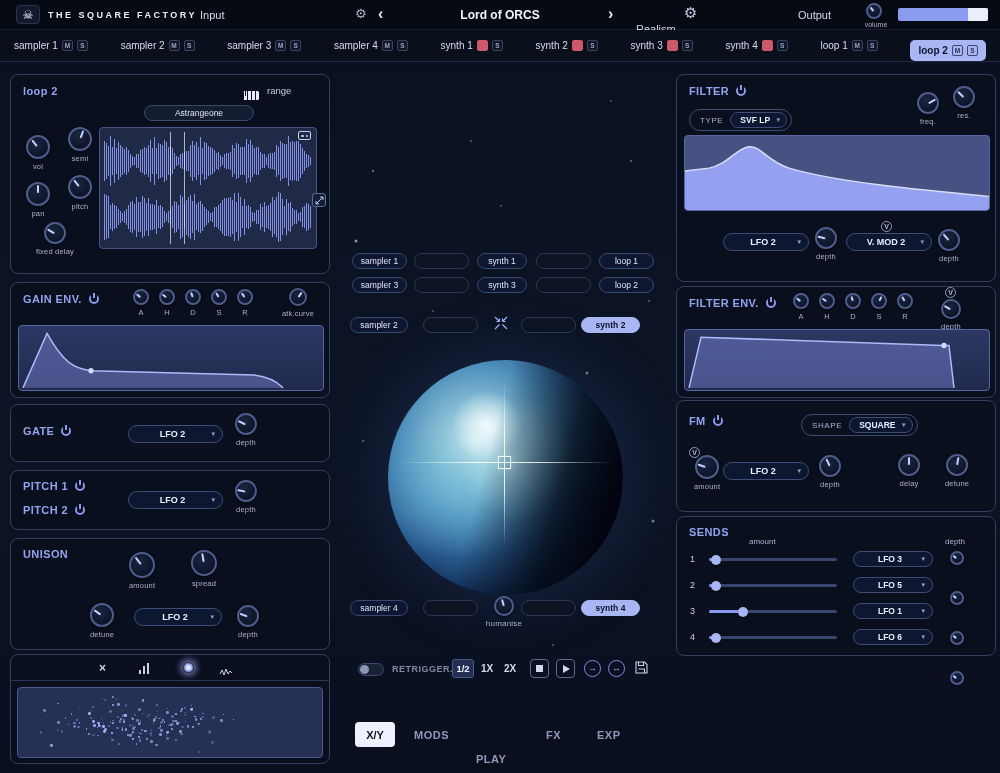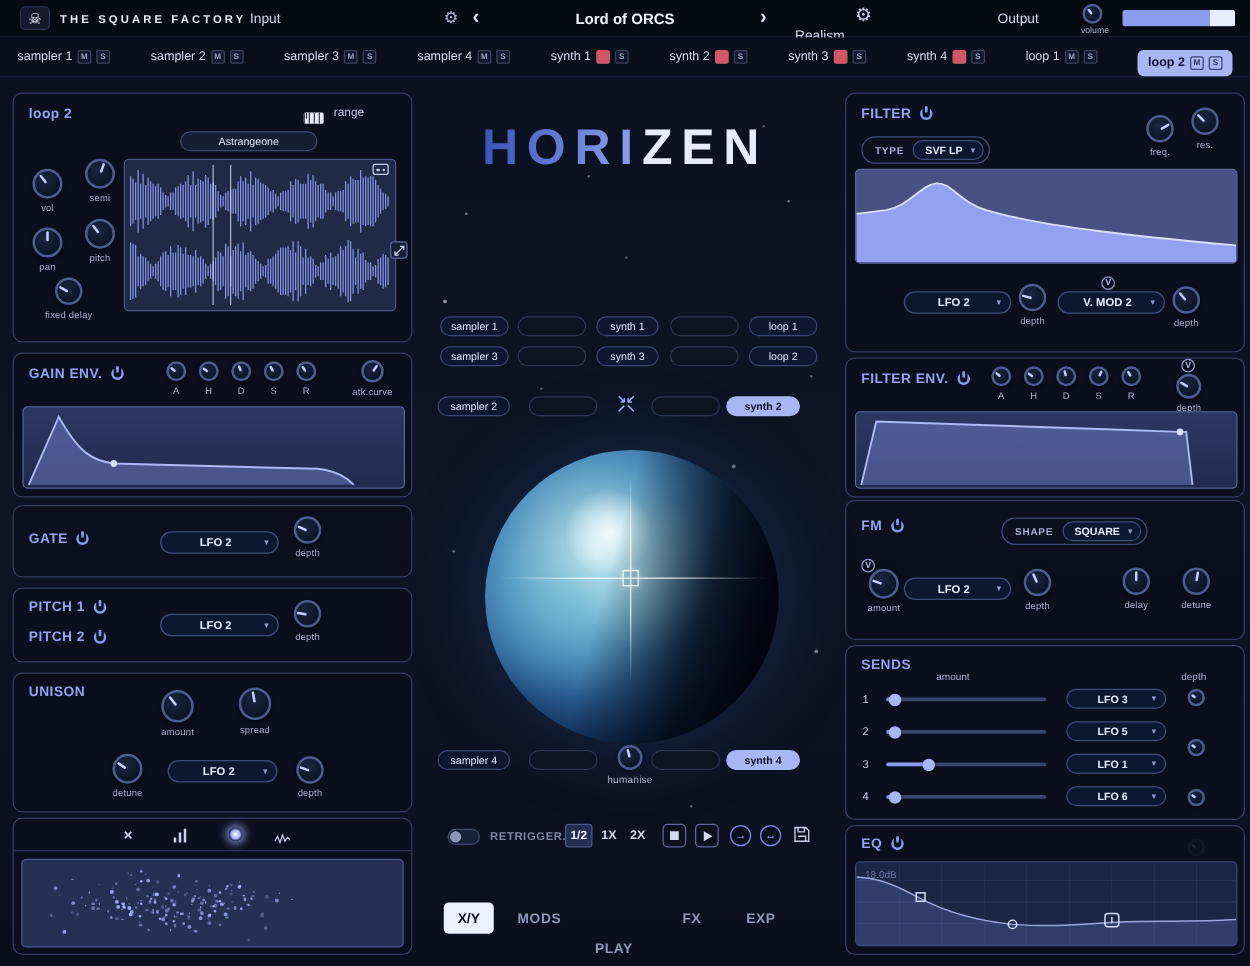--- a/index.html
+++ b/index.html
@@ -62,21 +62,21 @@
   .kgroup{position:absolute;display:flex;flex-direction:column;align-items:center;gap:3px}
   .klabel{font-size:7.5px;color:#a9b1cc;letter-spacing:.2px;white-space:nowrap;text-align:center}
 
   
   .dd{position:absolute;height:18px;background:#0e1730;border:1px solid #3e4c78;border-radius:10px;
     display:flex;align-items:center;justify-content:center;font-size:9px;font-weight:bold;color:#e8edff;padding:0 14px 0 8px}
   .dd::after{content:'▾';position:absolute;right:7px;font-size:7px;color:#93a0cc}
   .dd.mini{height:16px;font-size:8.5px;border-radius:9px}
   .combo{position:absolute;height:22px;border:1px solid #3e4c78;border-radius:12px;display:flex;align-items:center;gap:7px;
     padding:0 4px 0 10px;background:rgba(10,16,32,.6)}
-  .clabel{font-size:8px;font-weight:bold;letter-spacing:.6px;color:#a7b1d4}
+  .clabel{font-size:8px;font-weight:normal;letter-spacing:.6px;color:#a7b1d4}
   .cdd{position:relative;height:16px;background:#0e1730;border:1px solid #3e4c78;border-radius:9px;display:flex;
     align-items:center;padding:0 16px 0 9px;font-size:8.5px;font-weight:bold;color:#e8edff}
   .cdd::after{content:'▾';position:absolute;right:6px;font-size:7px;color:#93a0cc}
   .pill-btn{position:absolute;height:16px;background:#0f1730;border:1px solid #3a4870;border-radius:9px;color:#dfe5fa;
     font-size:8.5px;display:flex;align-items:center;justify-content:center;z-index:12;white-space:nowrap}
   .pill-btn.hl{background:#a9b6f4;border-color:#a9b6f4;color:#0c1224;font-weight:bold}
   .slot{position:absolute;height:16px;width:55px;background:#0c1322;border:1px solid #2c3756;border-radius:9px;z-index:12}
   .pill-static{position:absolute;height:16px;background:#151d33;border:1px solid #3d4a70;border-radius:8px;
     font-size:8.5px;color:#dfe5fa;display:flex;align-items:center;justify-content:center}
   .vicon{position:absolute;width:11px;height:11px;border:1px solid #8f9cc9;border-radius:50%;color:#b4bfe8;
@@ -160,21 +160,20 @@
   .sfill{position:absolute;left:0;top:0;height:3px;background:#8b9af0;border-radius:2px}
   .shandle{position:absolute;top:-3.5px;width:10px;height:10px;border-radius:50%;background:#a9b6f4;box-shadow:0 1px 2px rgba(0,0,0,.5)}
   .sect-lab{position:absolute;font-size:8px;color:#a8b2d2}
 </style>
 </head>
 <body>
 
 <div class="stage">
   <div class="stars"></div>
 
-  <div class="logo"><span class="g1">HORI</span><span class="g2">ZEN</span></div>
   <div class="planet"></div>
   <div class="chh"></div>
   <div class="chv"></div>
   <div class="reticle"></div>
 
   <header class="topbar">
     <div class="logobox">☠</div>
     <div class="brand">THE SQUARE FACTORY</div>
     <div class="tb-lbl abs" style="left:200px;top:9px">Input</div>
     <div class="gear abs" style="left:355px;top:7px;font-size:13px">⚙</div>
@@ -988,30 +987,13 @@
           <div class="sfill" style="width: 6.4px;"></div>
           <div class="shandle" style="left: 2.4px;"></div>
         </div>
       <div class="dd mini" style="left:176px;top:112px;width:80px">
           <span>LFO 6</span>
         </div>
       <div class="knob k14 abs" style="left:273px;top:112px;--r:-50deg"></div>
     </div>
   </section>
 
-  <section class="panel" style="left:676px;top:660px;width:320px;height:104px">
-    <div class="phead" style="left:12px;top:8px">
-      <span class="ptitle">EQ</span>
-      <span class="pwr"></span>
-    </div>
-    <div class="eqdisplay" style="left:7px;top:28px;width:306px;height:68px">
-      <svg width="100%" height="100%" viewBox="0 0 304 68" preserveAspectRatio="none" style="position:absolute;inset:0">
-        <path d="M0,12 C20,13 34,20 50,29 C70,40 95,48 125,51 C160,54 190,50 210,49 C240,48 270,49 304,47 L304,68 L0,68 Z" fill="rgba(125,145,235,.22)"></path>
-        <path d="M0,12 C20,13 34,20 50,29 C70,40 95,48 125,51 C160,54 190,50 210,49 C240,48 270,49 304,47" fill="none" stroke="rgba(175,188,245,.85)" stroke-width="1.2"></path>
-        <rect x="48" y="25" width="7" height="7" fill="none" stroke="#d8def8" stroke-width="1.2"></rect>
-        <circle cx="125" cy="51" r="3.4" fill="none" stroke="#d8def8" stroke-width="1.2"></circle>
-        <rect x="199" y="42" width="11" height="11" rx="2.5" fill="none" stroke="#d8def8" stroke-width="1.2"></rect>
-        <line x1="204.5" y1="45" x2="204.5" y2="50" stroke="#d8def8" stroke-width="1.2"></line>
-      </svg>
-      <div class="dbl">18.0dB</div>
-    </div>
-  </section>
 </div>
 
 </body></html>

